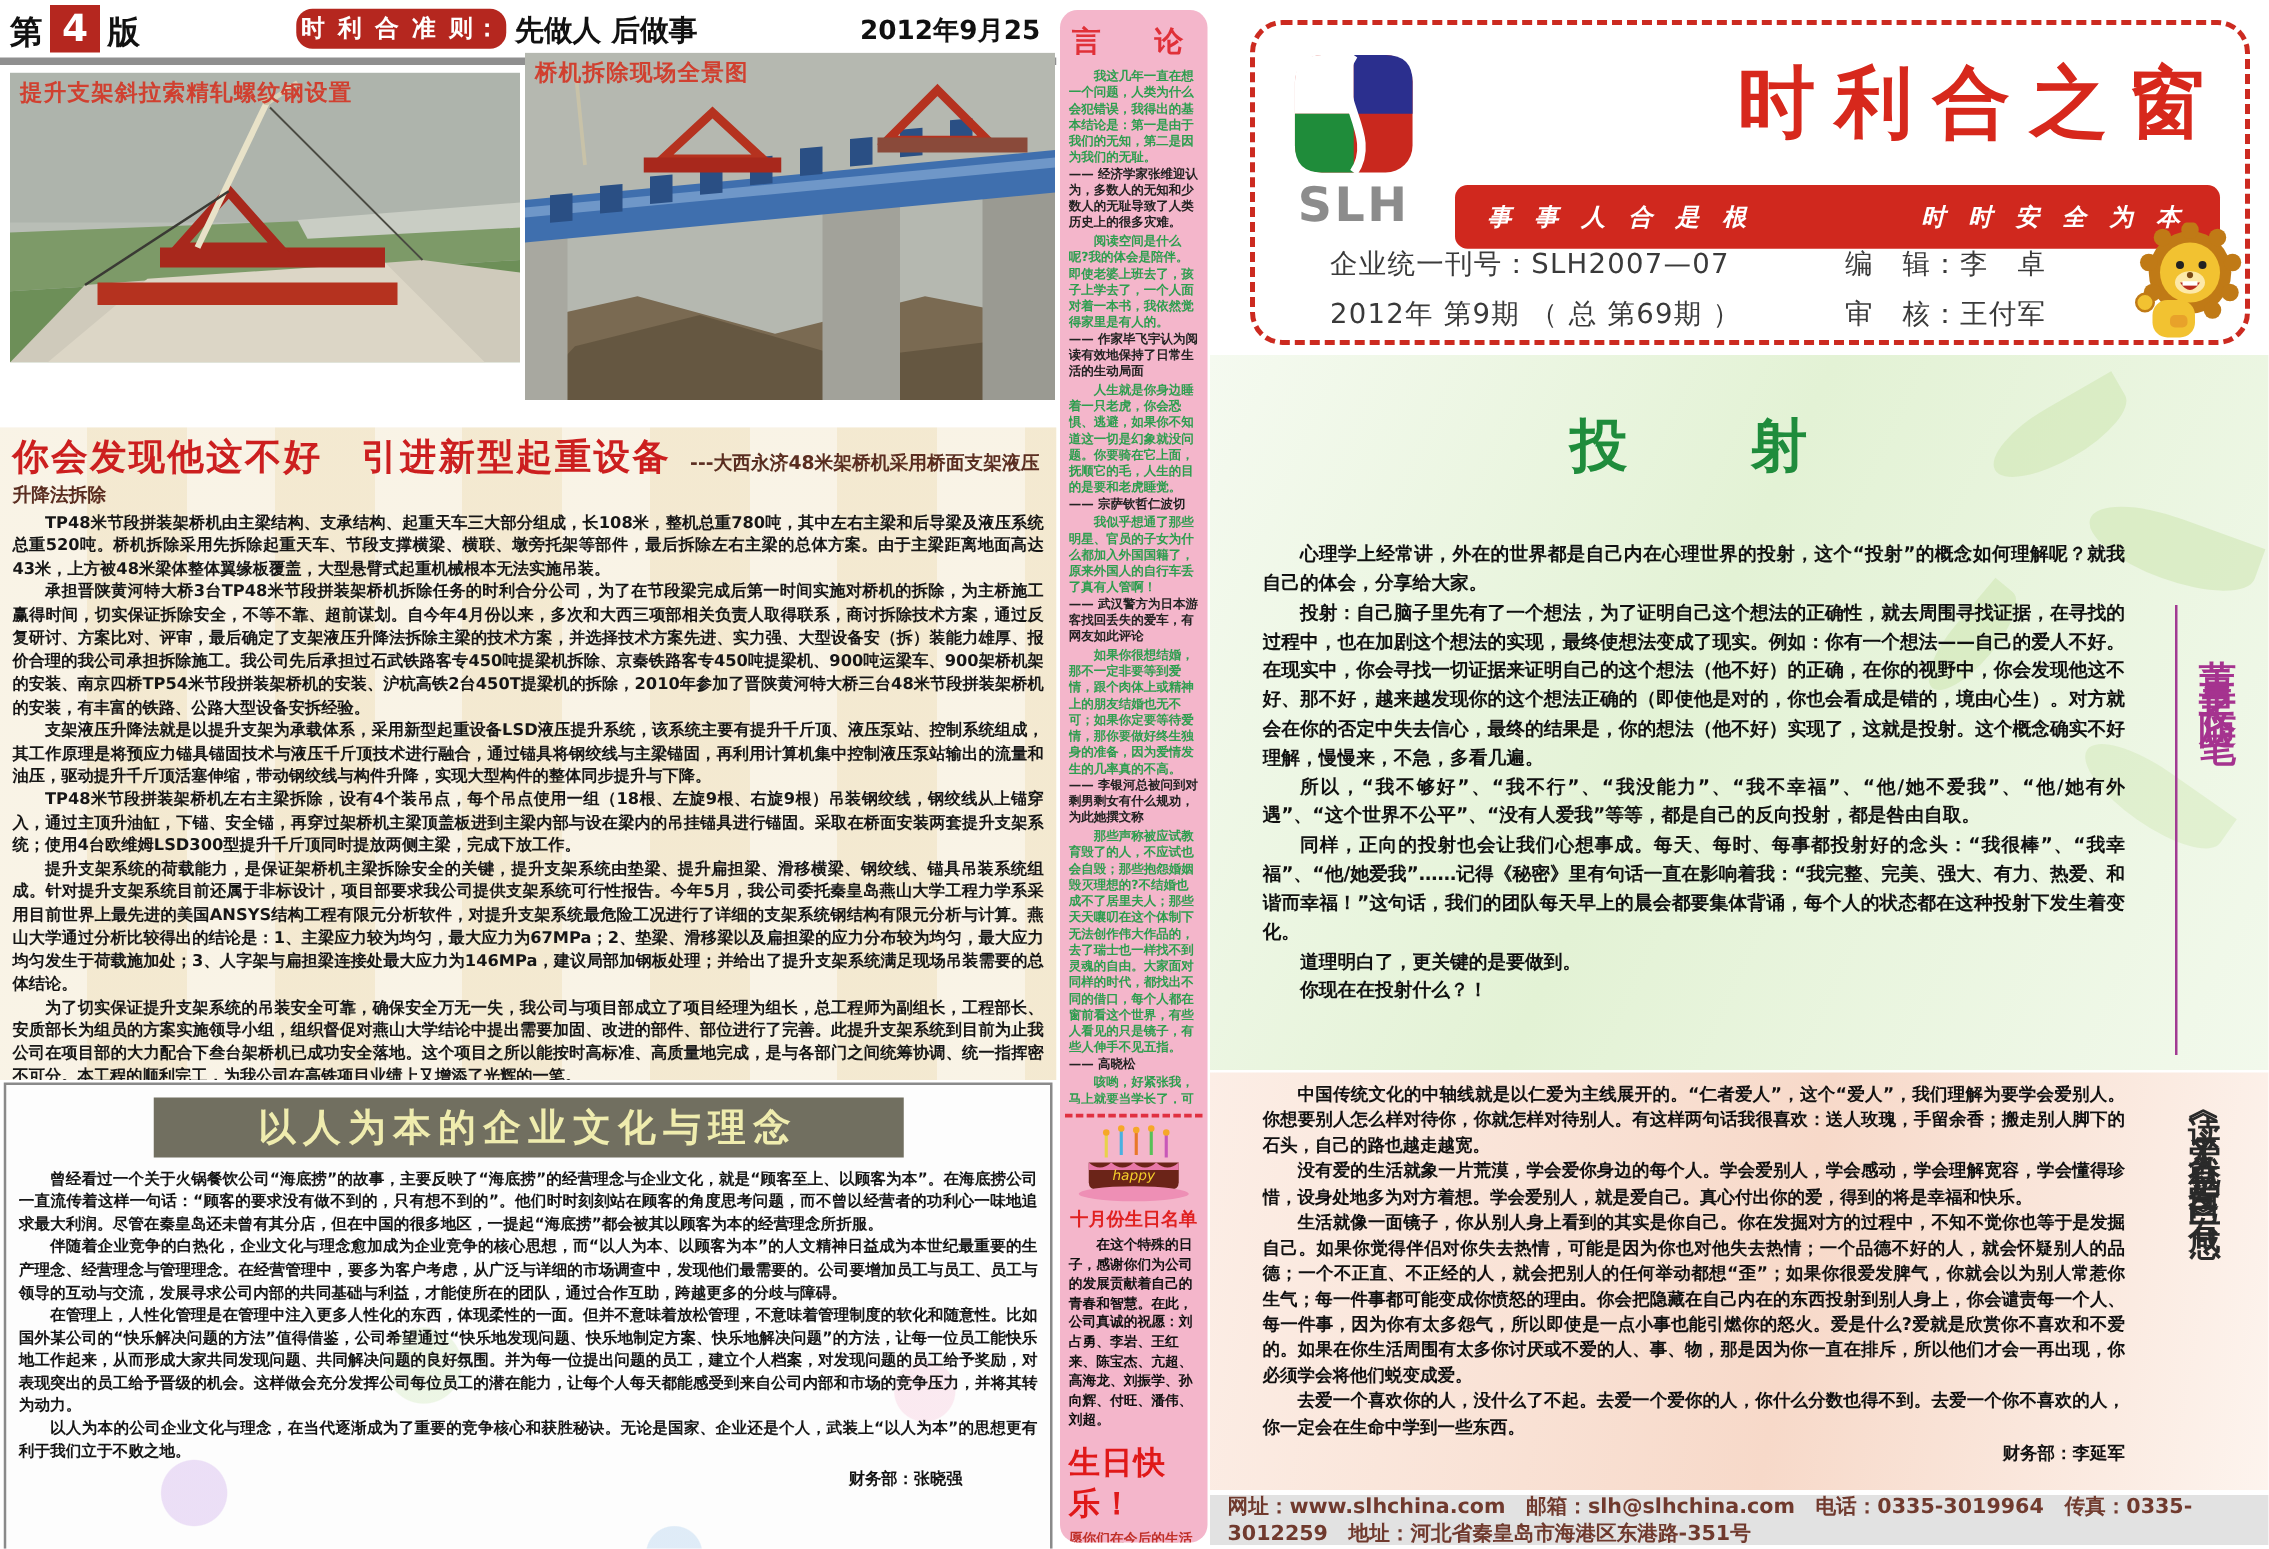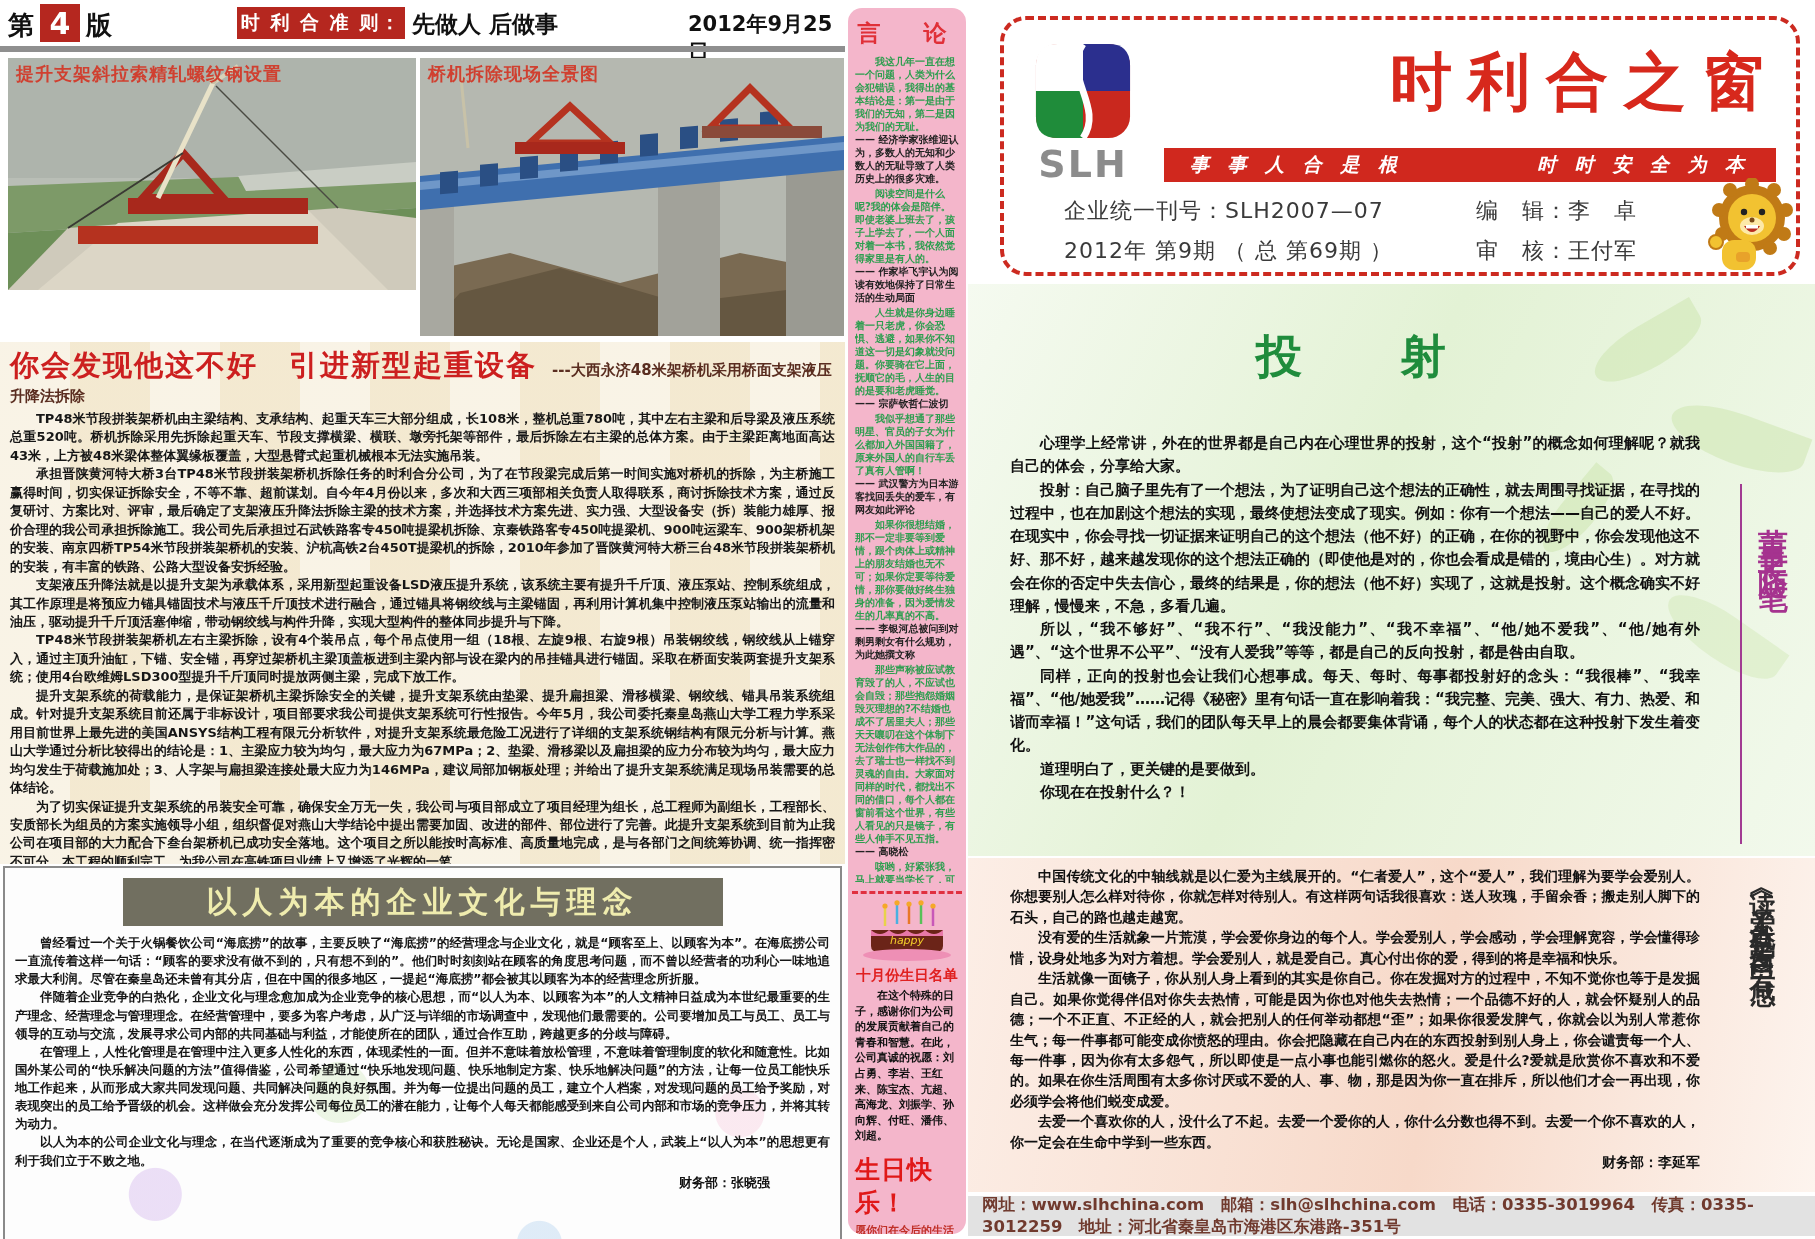--- a/index.html
+++ b/index.html
@@ -87,21 +87,21 @@
 <body>
 
 <div id="root">
 
   <div class="abs" style="left:0;top:0;width:845px;height:1239px;">
 
     <div class="abs" style="left:0;top:2px;width:845px;height:42px;">
       <span class="abs lph-txt" style="left:8px;top:6px;">第</span>
       <div class="abs page-badge" style="left:40px;top:2px;">4</div>
       <span class="abs lph-txt" style="left:86px;top:6px;">版</span>
-      <div class="abs principle-box" style="left:237px;top:5px;">时 利 合 准 则：</div>
+      <div class="abs principle-box" style="left:237px;top:5px;border-radius:13px;">时 利 合 准 则：</div>
       <span class="abs principle-txt" style="left:412px;top:7px;">先做人 后做事</span>
       <span class="abs date-txt" style="left:688px;top:8px;">2012年9月25日</span>
     </div>
     <div class="abs gray-rule" style="left:0;top:46px;width:845px;height:6px;"></div>
 
     <div class="abs photo" style="left:8px;top:58px;width:408px;height:232px;">
       <svg width="408" height="232" viewBox="0 0 408 232">
         <rect width="408" height="232" fill="#b9beb6"></rect>
         <rect y="0" width="408" height="120" fill="#aeb4ac"></rect>
         <polygon points="0,128 408,112 408,150 0,175" fill="#7d9a68"></polygon>
@@ -114,21 +114,21 @@
         <polygon points="175,95 215,140 135,140" fill="none" stroke="#a8281c" stroke-width="8"></polygon>
         <line x1="205" y1="25" x2="150" y2="140" stroke="#e8e2c8" stroke-width="5"></line>
         <line x1="205" y1="25" x2="230" y2="8" stroke="#d8d2b8" stroke-width="4"></line>
         <line x1="208" y1="28" x2="330" y2="150" stroke="#4a4a42" stroke-width="1.5"></line>
         <line x1="175" y1="95" x2="60" y2="170" stroke="#3a3a34" stroke-width="2"></line>
         <circle cx="205" cy="22" r="4" fill="#c8c2a8"></circle>
       </svg>
       <div class="photo-caption">提升支架斜拉索精轧螺纹钢设置</div>
     </div>
 
-    <div class="abs photo" style="left:420px;top:58px;width:424px;height:278px;">
+    <div class="abs photo" style="left:420px;top:42px;width:424px;height:278px;">
       <svg width="424" height="278" viewBox="0 0 424 278">
         <rect width="424" height="278" fill="#b5b8b0"></rect>
         <polygon points="0,215 90,195 200,225 320,195 424,215 424,278 0,278" fill="#7a6a52"></polygon>
         <polygon points="40,235 140,210 260,245 424,225 424,278 0,278" fill="#655741"></polygon>
         <rect x="238" y="110" width="62" height="168" fill="#a2a29a"></rect>
         <rect x="366" y="95" width="58" height="183" fill="#9a9a92"></rect>
         <rect x="0" y="120" width="34" height="158" fill="#a8a8a0"></rect>
         <polygon points="0,118 424,78 424,112 0,152" fill="#3f6fae"></polygon>
         <polygon points="0,124 424,84 424,92 0,132" fill="#6f97c8"></polygon>
         <g fill="#2a4f84">
@@ -229,21 +229,21 @@
     <div class="abs masthead" style="left:34px;top:16px;width:800px;height:260px;">
       <svg class="abs" style="left:30px;top:22px;" width="98" height="98" viewBox="0 0 100 100">
         <rect x="2" y="2" width="96" height="96" rx="22" fill="#c9281e"></rect>
         <path d="M2,50 V24 Q2,2 24,2 H50 V50 Z" fill="#ffffff"></path>
         <path d="M50,2 H76 Q98,2 98,24 V50 H50 Z" fill="#2b2f8e"></path>
         <path d="M2,50 H50 V98 H24 Q2,98 2,76 Z" fill="#1f8c3a"></path>
         <path d="M50,2 C28,34 72,66 50,98" stroke="#ffffff" stroke-width="7" fill="none"></path>
       </svg>
       <div class="abs mh-logo-txt" style="left:20px;top:122px;width:118px;">SLH</div>
       <div class="abs mh-title" style="left:160px;top:20px;width:616px;">时利合之窗</div>
-      <div class="abs mh-slogan" style="left:160px;top:128px;width:612px;height:34px;">
+      <div class="abs mh-slogan" style="left:160px;top:128px;width:612px;height:51px;border-radius:10px;">
         <span>事 事 人 合 是 根</span>
         <span>时 时 安 全 为 本</span>
       </div>
       <span class="abs mh-info" style="left:60px;top:176px;">企业统一刊号：SLH2007—07</span>
       <span class="abs mh-info" style="left:472px;top:176px;">编　辑：李　卓</span>
       <span class="abs mh-info" style="left:60px;top:216px;">2012年 第9期 （ 总 第69期 ）</span>
       <span class="abs mh-info" style="left:472px;top:216px;">审　核：王付军</span>
       <svg class="abs" style="left:688px;top:158px;" width="102" height="96" viewBox="0 0 102 96">
         <circle cx="60" cy="40" r="33" fill="#c07a16"></circle>
         <g fill="#c07a16">

